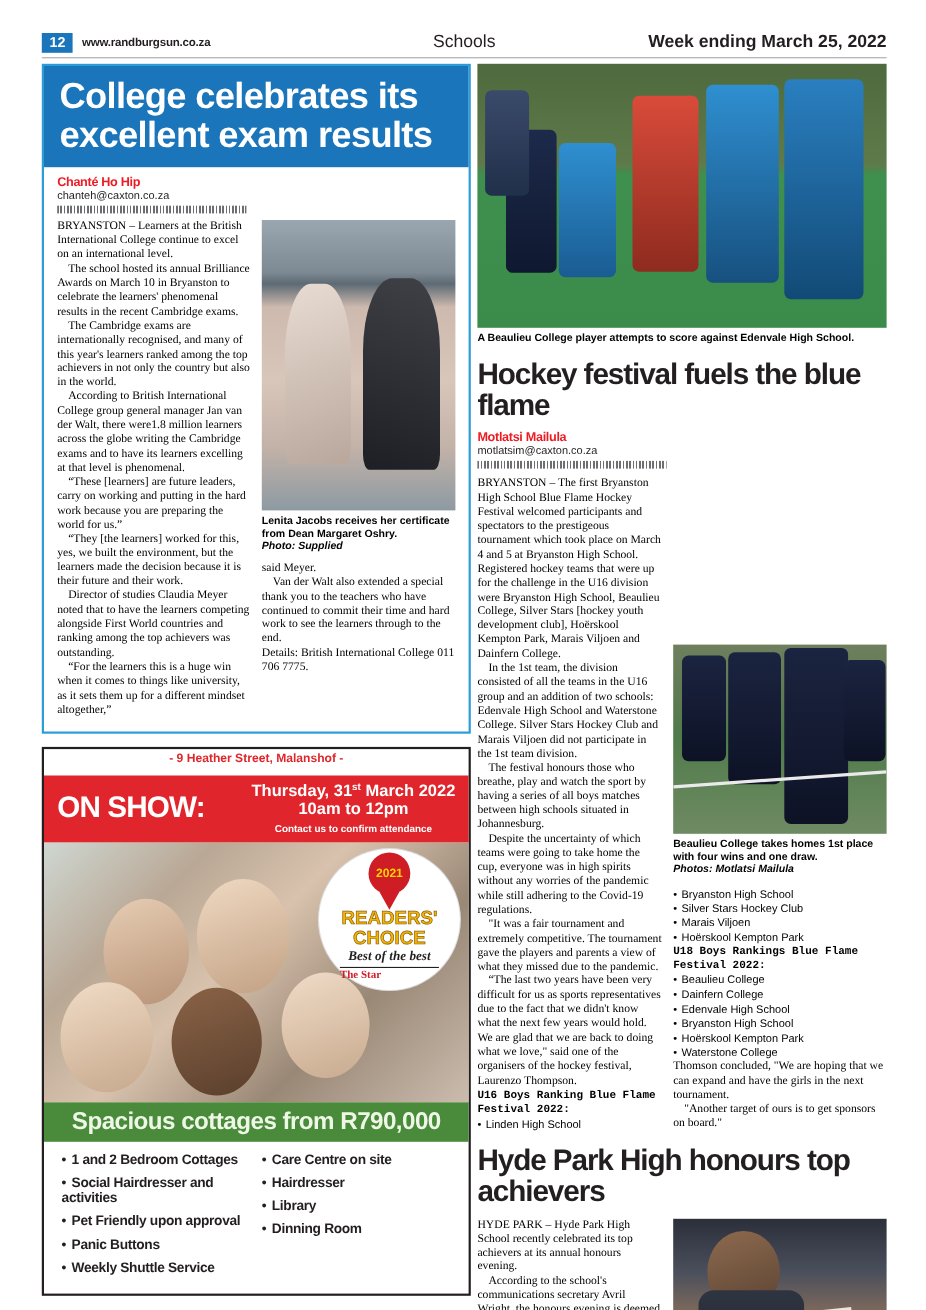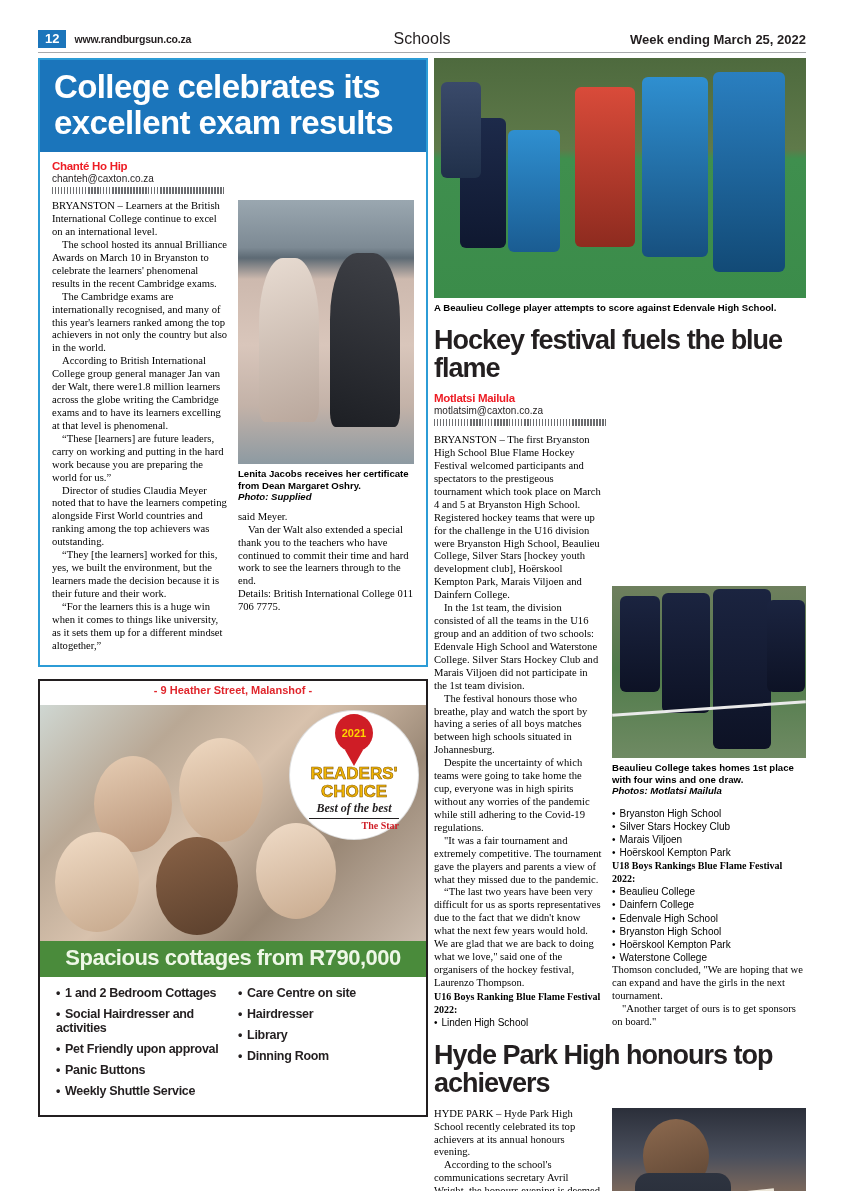--- a/index.html
+++ b/index.html
@@ -25,21 +25,21 @@
     font-family: "Liberation Sans", sans-serif; font-weight: bold; font-size: 10.5px;
     color: #231f20; margin-left: 8px; letter-spacing: -0.2px;
   }
   .masthead-section {
     position: absolute; left: 50%; transform: translateX(-50%);
     font-family: "Liberation Sans", sans-serif; font-size: 16px; color: #231f20;
     font-weight: 300;
   }
   .masthead-date {
     margin-left: auto; font-family: "Liberation Sans", sans-serif;
-    font-weight: bold; font-size: 13px; color: #231f20;
+    font-weight: bold; font-size: 16px; color: #231f20;
   }
   .masthead-rule {
     position: absolute; left: 38px; top: 52px; width: 768px; height: 1px; background: #a7a9ac;
   }
 
   
   .left-col { position: absolute; left: 38px; top: 58px; width: 390px; }
 
   .article-box {
     border: 2px solid #2c9cd6; background: #fff;
@@ -158,21 +158,21 @@
     color:#f2b705; font-family:"Liberation Sans", sans-serif; font-weight:bold;
     font-size:17px; line-height:1; -webkit-text-stroke: 0.6px #8a5a00;
   }
   .badge-best {
     font-family:"Liberation Serif", serif; font-style:italic; font-weight:bold;
     font-size:12px; color:#231f20; margin-top:1px;
   }
   .badge-star {
     font-family:"Liberation Serif", serif; font-weight:bold; font-size:10px;
     color:#cf1d26; border-top:1px solid #231f20; margin-top:2px; padding-top:1px;
-    width:90px; text-align:right;
+    width:90px; text-align:left;
   }
 
   .ad-green {
     background:#4a8b3b; color:#eef7e6; text-align:center;
     font-family:"Liberation Sans", sans-serif; font-weight:bold; font-size:22px;
     padding:4px 0 6px 0; letter-spacing:-0.5px;
   }
   .ad-features {
     display:flex; padding:9px 16px 10px 16px; gap:10px;
   }
@@ -209,21 +209,21 @@
     position:relative; overflow:hidden;
   }
 
   .bullet-list { margin: 0; }
   .bullet-list li {
     list-style:none; font-family:"Liberation Sans", sans-serif; font-size:10px;
     line-height:1.32; color:#000;
   }
   .bullet-list li::before { content:"\2022"; margin-right:4px; }
   .list-head {
-    font-family:Liberation Serif, serif; font-weight:bold; font-size:10px;
+    font-family:Liberation Mono, monospace; font-weight:bold; font-size:10px;
     line-height:1.3; color:#000;
   }
 
   .art3-body { display:flex; gap:10px; margin-top: 8px; }
   .art3-left { width:168px; }
   .art3-right { width:194px; }
   .ph-swim {
     width:194px; height:192px;
     background: linear-gradient(180deg,#2b2f3a 0%, #4a4f5c 25%, #7f6a5c 45%, #53586a 70%, #23262f 100%);
     position:relative; overflow:hidden;
@@ -255,41 +255,51 @@
         <div class="byline-bars"></div>
       </div>
 
       <div class="art1-body">
         <div class="art1-left">
           <p class="news">BRYANSTON – Learners at the British International College continue to excel on an international level.</p>
           <p class="news">The school hosted its annual Brilliance Awards on March 10 in Bryanston to celebrate the learners' phenomenal results in the recent Cambridge exams.</p>
           <p class="news">The Cambridge exams are internationally recognised, and many of this year's learners ranked among the top achievers in not only the country but also in the world.</p>
           <p class="news">According to British International College group general manager Jan van der Walt, there were1.8 million learners across the globe writing the Cambridge exams and to have its learners excelling at that level is phenomenal.</p>
           <p class="news">“These [learners] are future leaders, carry on working and putting in the hard work because you are preparing the world for us.”</p>
+          <p class="news">“They [the learners] worked for this, yes, we built the environment, but the learners made the decision because it is their future and their work.</p>
           <p class="news">Director of studies Claudia Meyer noted that to have the learners competing alongside First World countries and ranking among the top achievers was outstanding.</p>
-          <p class="news">“They [the learners] worked for this, yes, we built the environment, but the learners made the decision because it is their future and their work.</p>
           <p class="news">“For the learners this is a huge win when it comes to things like university, as it sets them up for a different mindset altogether,”</p>
         </div>
         <div class="art1-right">
           <div class="photo ph-cert"></div>
           <div class="caption">
             <span>Lenita Jacobs receives her certificate from Dean Margaret Oshry.</span>
             <span class="credit">Photo: Supplied</span>
           </div>
           <div style="height:8px"></div>
           <p class="news">said Meyer.</p>
           <p class="news">Van der Walt also extended a special thank you to the teachers who have continued to commit their time and hard work to see the learners through to the end.</p>
           <p class="news" style="text-indent:0">Details: British International College 011 706 7775.</p>
         </div>
       </div>
     </div>
 
     <div class="ad-box">
       <div class="ad-addr">- 9 Heather Street, Malanshof -</div>
 
+      <div class="ad-onshow">
+        <div class="onshow-label">ON SHOW:</div>
+        <div class="onshow-right">
+          <div class="onshow-date">
+            <span>Thursday, 31</span><sup>st</sup><span> March 2022</span>
+          </div>
+          <div class="onshow-date">10am to 12pm</div>
+          <div class="onshow-note">Contact us to confirm attendance</div>
+        </div>
+      </div>
 
       <div class="ad-photo">
         <div class="face" style="left:14%;top:22%;width:78px;height:96px;background:linear-gradient(160deg,#e6cdb4,#b89377);"></div>
         <div class="face" style="left:36%;top:14%;width:84px;height:104px;background:linear-gradient(160deg,#efd9c2,#c2a184);"></div>
         <div class="face" style="left:4%;top:54%;width:84px;height:100px;background:linear-gradient(160deg,#f1dcc6,#c6a88c);"></div>
         <div class="face" style="left:30%;top:56%;width:82px;height:98px;background:linear-gradient(160deg,#8a6347,#5a3f2c);"></div>
         <div class="face" style="left:56%;top:50%;width:80px;height:96px;background:linear-gradient(160deg,#f0dcc8,#c8aa8e);"></div>
 
         <div class="badge">
           <div class="badge-rosette">2021</div>

